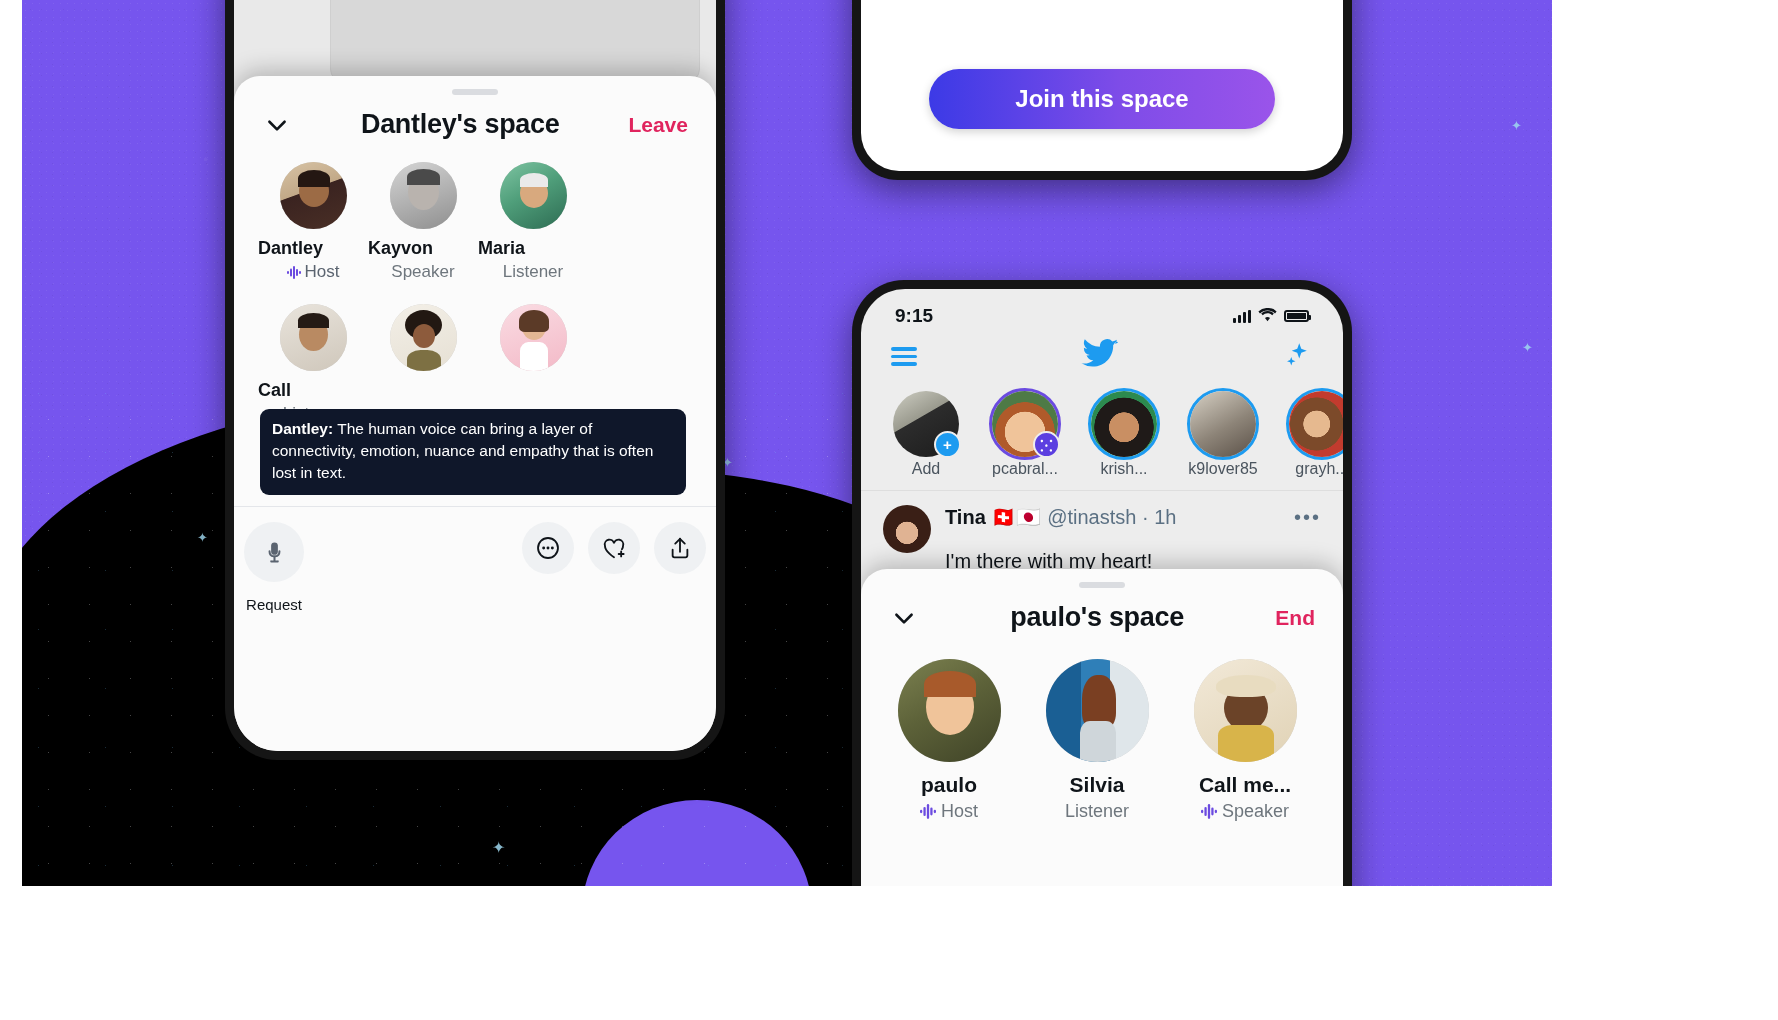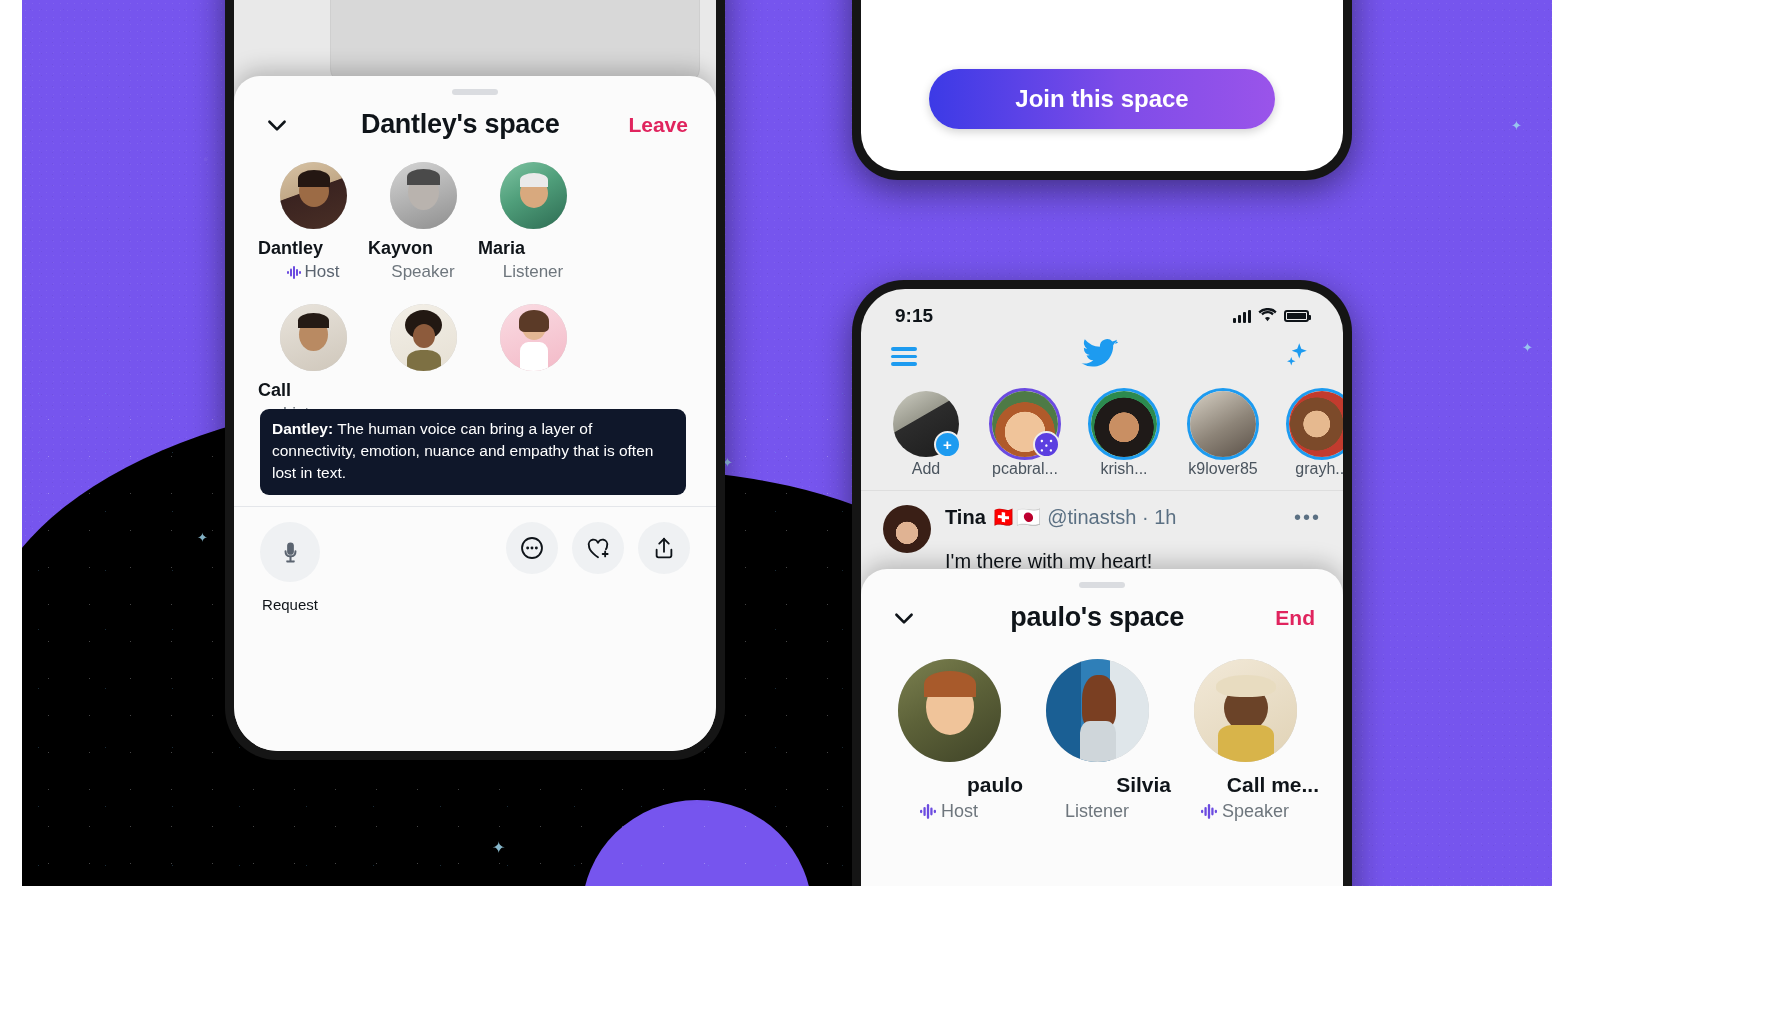--- a/index.html
+++ b/index.html
@@ -159,21 +159,21 @@
     padding:9px 12px 11px 12px;
     font-size:15.5px;
     line-height:1.42;
   }
   .caption b { font-weight:bold; }
 
   .sheet-divider { position:absolute; left:0; right:0; top:430px; height:1px; background:#E4E6EA; }
 
   .controls {
     position:absolute; left:0; right:0; top:446px;
-    display:flex; align-items:flex-start; padding:0 26px;
+    display:flex; align-items:flex-start; padding:0 10px;
   }
   .mic-wrap { text-align:center; }
   .circ-btn {
     width:60px; height:60px; border-radius:50%;
     background:#EFF1F3; display:flex; align-items:center; justify-content:center;
     cursor:pointer;
   }
   .mic-label { font-size:15px; color:#0F1419; margin-top:14px; }
   .ctrl-right { margin-left:auto; display:flex; gap:14px; }
   .ctrl-right .circ-btn { width:52px; height:52px; }
@@ -241,21 +241,21 @@
   .tw-avatar { width:48px; height:48px; border-radius:50%; flex:0 0 auto; background:#8a6a4e; overflow:hidden; }
   .tw-tname { font-size:20px; font-weight:bold; color:#0F1419; }
   .tw-thandle { font-size:20px; color:#5B7083; font-weight:400; }
   .tw-tbody { font-size:20px; color:#0F1419; margin-top:21px; }
   .tw-more { margin-left:auto; color:#5B7083; font-size:20px; letter-spacing:2px; }
 
   #sheet-right { top:280px; bottom:0; }
   .people-row { display:flex; padding:26px 14px 0 14px; }
   .person-lg { width:148px; text-align:center; }
   .pavatar-lg { width:103px; height:103px; border-radius:50%; margin:0 auto 11px auto; overflow:hidden; background:#ccc; position:relative; }
-  .pname-lg { font-size:21px; font-weight:bold; color:#0F1419;text-align:right; }
+  .pname-lg { font-size:21px; font-weight:bold; color:#0F1419; }
   .prole-lg { font-size:18px; color:#6E767D; margin-top:4px; display:flex; align-items:center; justify-content:center; gap:5px; }
 
   
   .av { position:absolute; inset:0; }
   .face { position:absolute; border-radius:50%; }
 </style>
 </head>
 <body>
 
 <div id="stage">

